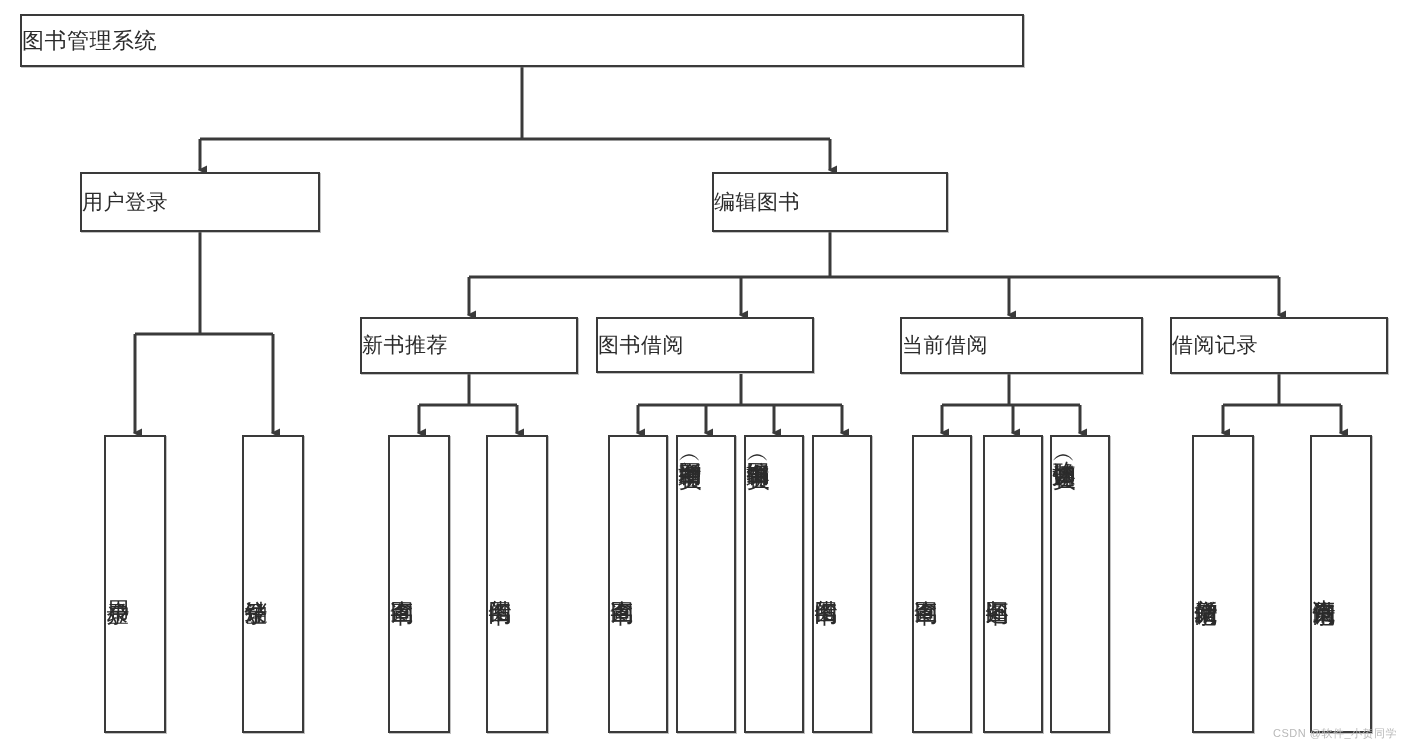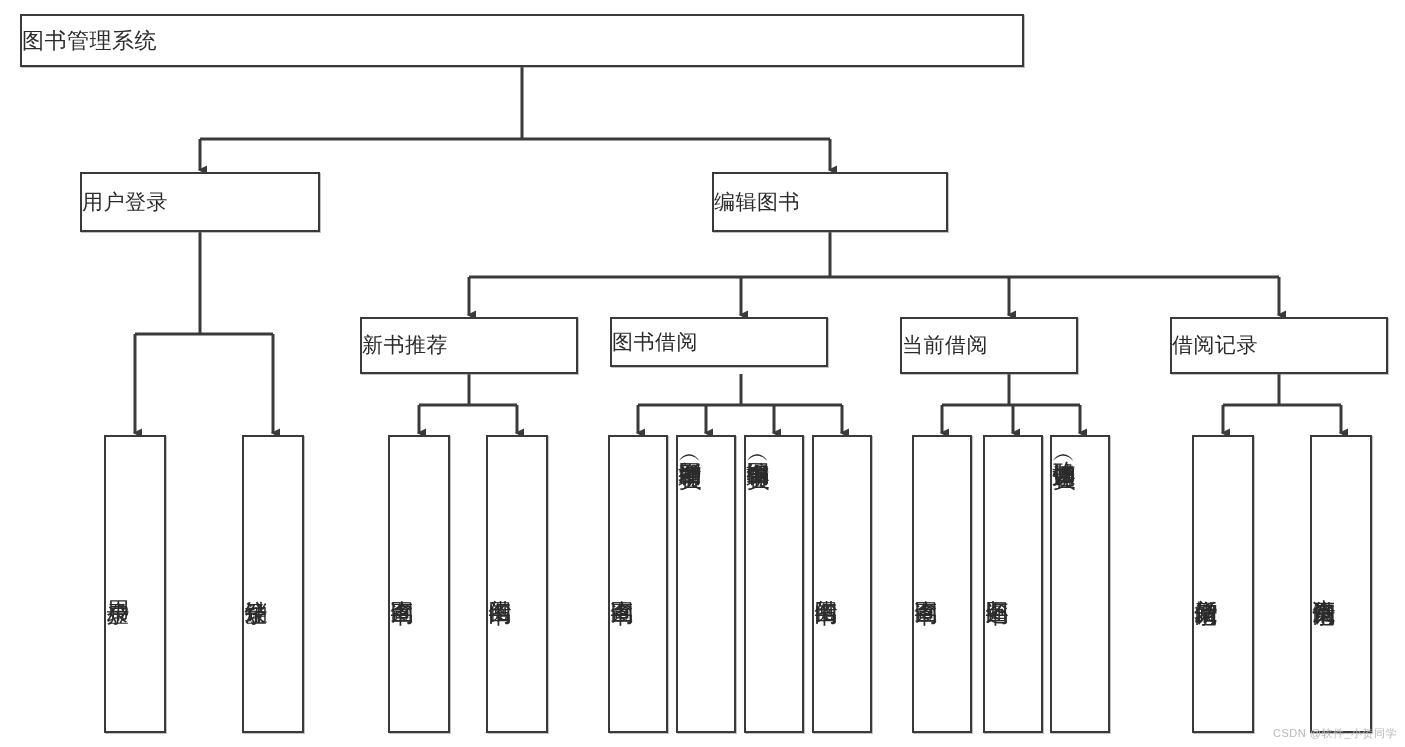--- a/index.html
+++ b/index.html
@@ -130,24 +130,24 @@
   <div class="node h" id="n-user-login" style="left: 80px; top: 172px; width: 240px; height: 60px;">
     <span class="label">用户登录</span>
   </div>
   <div class="node h" id="n-book-manage" style="left: 712px; top: 172px; width: 236px; height: 60px;">
     <span class="label">编辑图书</span>
   </div>
 
   <div class="node h" id="n-new-book-recommend" style="left: 360px; top: 317px; width: 218px; height: 57px;">
     <span class="label">新书推荐</span>
   </div>
-  <div class="node h" id="n-book-borrow" style="left: 610px; top: 317px; width: 218px; height: 50px;">
+  <div class="node h" id="n-book-borrow" style="left: 596px; top: 317px; width: 218px; height: 56px;">
     <span class="label">图书借阅</span>
   </div>
-  <div class="node h" id="n-current-borrow" style="left: 900px; top: 317px; width: 178px; height: 57px;">
+  <div class="node h" id="n-current-borrow" style="left: 900px; top: 317px; width: 243px; height: 57px;">
     <span class="label">当前借阅</span>
   </div>
   <div class="node h" id="n-borrow-record" style="left: 1170px; top: 317px; width: 218px; height: 57px;">
     <span class="label">借阅记录</span>
   </div>
 
   <div class="node v center" id="n-leaf-user-login" style="left: 104px; top: 435px; width: 62px; height: 298px;">
     <span class="label">用户登录</span>
   </div>
   <div class="node v center" id="n-leaf-logout" style="left: 242px; top: 435px; width: 62px; height: 298px;">

